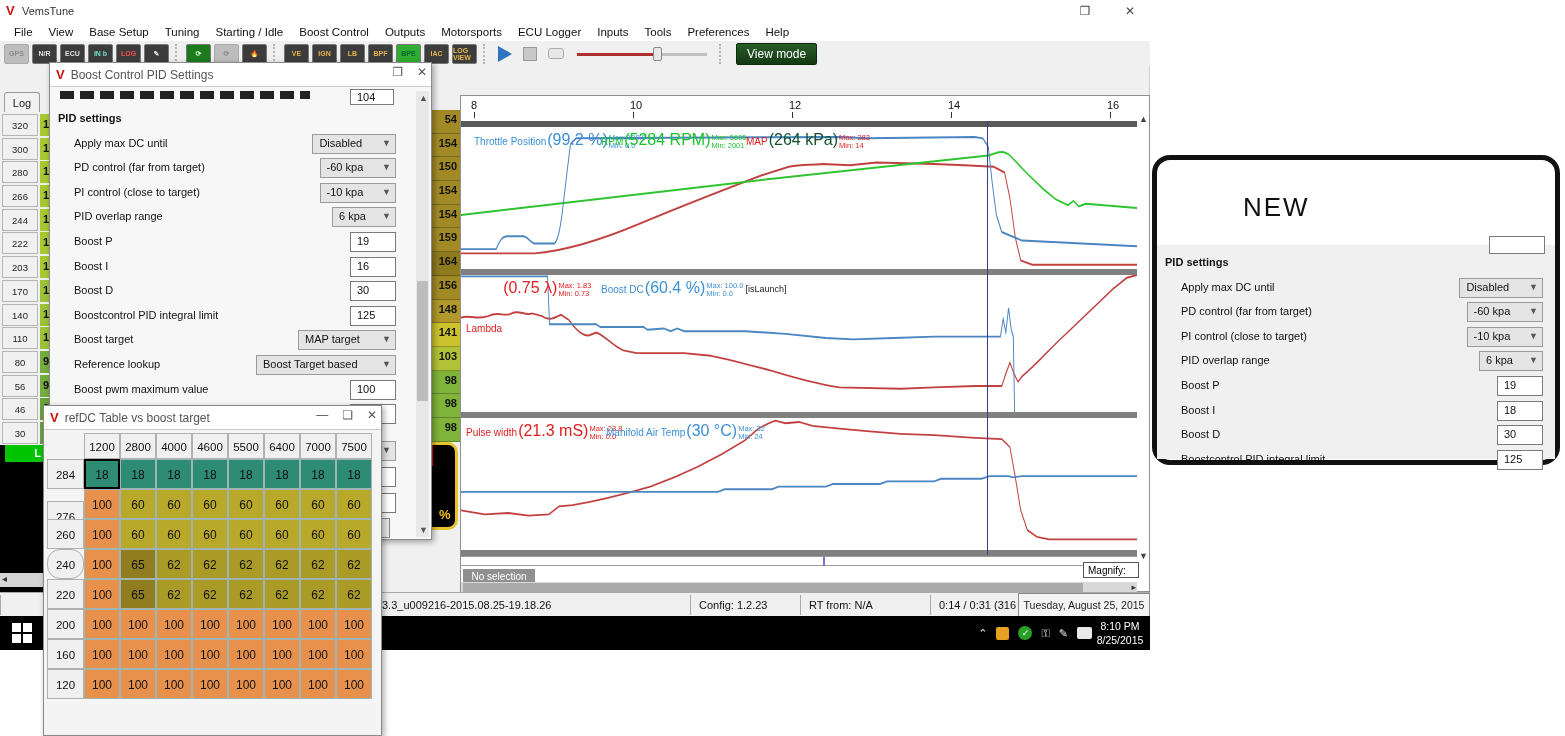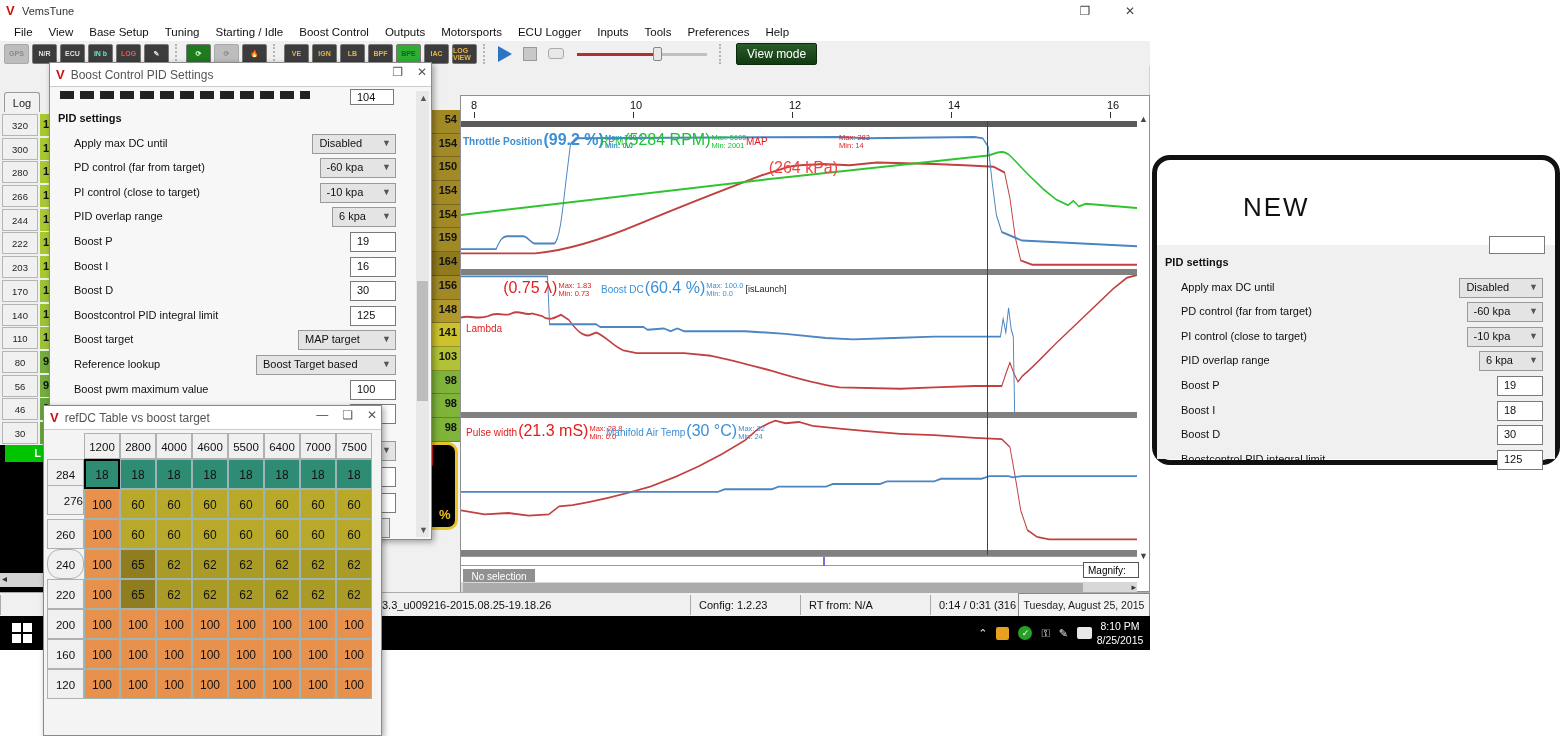--- a/index.html
+++ b/index.html
@@ -313,39 +313,39 @@
       </div>
     <div id="axis-bar"></div>
 
     <div class="panel" id="panel1" style="top:31px;height:142px;">
       <svg viewBox="0 0 1000 100" preserveAspectRatio="none">
         <path d="M0,89 L110,89 C160,87 210,79 265,68 C330,55 390,44 445,34 L485,28 C505,26 515,27 535,26 L575,27 L615,25 L700,26 L745,27 L788,28 L804,32 L812,50 L820,78 L828,94 L845,97 L1000,97" fill="none" stroke="#c24040" stroke-width="1.4"></path>
         <path d="M0,62 C150,53 300,45 450,37 C600,29 700,24 780,20 L794,18 C802,17 808,18 814,21 L838,33 L862,44 L880,51 L898,55 L906,52 L914,56 L924,54 L1000,57" fill="none" stroke="#2fc42f" stroke-width="1.4"></path>
         <path d="M0,86 L52,86 C58,79 62,77 68,77 L92,77 C98,77 102,81 108,82 L138,82 C146,80 150,60 156,35 L162,12 L170,8 L560,7 L600,8 L760,7 L772,8 L780,14 L786,40 L792,62 L800,74 L830,80 L1000,84" fill="none" stroke="#4b85c2" stroke-width="1.4"></path>
       </svg>
       <div class="plabels" id="plabels1">
-          <div class="slabel" style="left: 2px; color: rgb(59, 143, 214); font-weight: bold;">
+          <div class="slabel" style="left: 13px; color: rgb(59, 143, 214);">
             <div class="nm" style="color: rgb(59, 143, 214);">Throttle Position</div>
             <div class="val" style="color: rgb(59, 143, 214);">(99.2 %)</div>
             <div class="mm">
               <div>Max:  100.0</div>
               <div>Min:  0.0</div>
             </div>
           </div>
           <div class="slabel" style="left: 140px; color: rgb(24, 196, 47);">
             <div class="nm" style="color: rgb(24, 196, 47);">RPM</div>
             <div class="val" style="color: rgb(24, 196, 47);">(5284 RPM)</div>
             <div class="mm">
               <div>Max:  5605</div>
               <div>Min:  2001</div>
             </div>
           </div>
           <div class="slabel" style="left: 285px; color: rgb(224, 32, 32);">
             <div class="nm" style="color: rgb(224, 32, 32);">MAP</div>
-            <div class="val" style="color: #ef4444; margin-top: 28px;">(264 kPa)</div>
+            <div class="val" style="color: #14532d;">(264 kPa)</div>
             <div class="mm">
               <div>Max:  283</div>
               <div>Min:  14</div>
             </div>
           </div>
         </div>
     </div>
     <div class="psep" style="top:173px;"></div>
 
     <div class="panel" id="panel2" style="top:179px;height:137px;">
@@ -541,21 +541,21 @@
       <div class="rd-cell rd-head" style="left: 289px; top: 0px; width: 36px; height: 26px; line-height: 26px;">7500</div>
       <div class="rd-cell rd-head" style="left: 0px; top: 26px; width: 37px; height: 30px; line-height: 30px;">284</div>
       <div class="rd-cell rd-sel" style="left: 37px; top: 26px; width: 36px; height: 30px; line-height: 30px; background: rgb(47, 140, 116);">18</div>
       <div class="rd-cell" style="left: 73px; top: 26px; width: 36px; height: 30px; line-height: 30px; background: rgb(47, 140, 116);">18</div>
       <div class="rd-cell" style="left: 109px; top: 26px; width: 36px; height: 30px; line-height: 30px; background: rgb(47, 140, 116);">18</div>
       <div class="rd-cell" style="left: 145px; top: 26px; width: 36px; height: 30px; line-height: 30px; background: rgb(47, 140, 116);">18</div>
       <div class="rd-cell" style="left: 181px; top: 26px; width: 36px; height: 30px; line-height: 30px; background: rgb(47, 140, 116);">18</div>
       <div class="rd-cell" style="left: 217px; top: 26px; width: 36px; height: 30px; line-height: 30px; background: rgb(47, 140, 116);">18</div>
       <div class="rd-cell" style="left: 253px; top: 26px; width: 36px; height: 30px; line-height: 30px; background: rgb(47, 140, 116);">18</div>
       <div class="rd-cell" style="left: 289px; top: 26px; width: 36px; height: 30px; line-height: 30px; background: rgb(47, 140, 116);">18</div>
-      <div class="rd-cell rd-head" style="left: 0px; top: 52px; width: 37px; height: 30px; line-height: 30px; text-align: right;">276</div>
+      <div class="rd-cell rd-head" style="left: 0px; top: 68px; width: 37px; height: 30px; line-height: 30px;">276</div>
       <div class="rd-cell" style="left: 37px; top: 56px; width: 36px; height: 30px; line-height: 30px; background: rgb(232, 145, 77);">100</div>
       <div class="rd-cell" style="left: 73px; top: 56px; width: 36px; height: 30px; line-height: 30px; background: rgb(185, 169, 43);">60</div>
       <div class="rd-cell" style="left: 109px; top: 56px; width: 36px; height: 30px; line-height: 30px; background: rgb(185, 169, 43);">60</div>
       <div class="rd-cell" style="left: 145px; top: 56px; width: 36px; height: 30px; line-height: 30px; background: rgb(185, 169, 43);">60</div>
       <div class="rd-cell" style="left: 181px; top: 56px; width: 36px; height: 30px; line-height: 30px; background: rgb(185, 169, 43);">60</div>
       <div class="rd-cell" style="left: 217px; top: 56px; width: 36px; height: 30px; line-height: 30px; background: rgb(185, 169, 43);">60</div>
       <div class="rd-cell" style="left: 253px; top: 56px; width: 36px; height: 30px; line-height: 30px; background: rgb(185, 169, 43);">60</div>
       <div class="rd-cell" style="left: 289px; top: 56px; width: 36px; height: 30px; line-height: 30px; background: rgb(185, 169, 43);">60</div>
       <div class="rd-cell rd-head" style="left: 0px; top: 86px; width: 37px; height: 30px; line-height: 30px;">260</div>
       <div class="rd-cell" style="left: 37px; top: 86px; width: 36px; height: 30px; line-height: 30px; background: rgb(232, 145, 77);">100</div>

